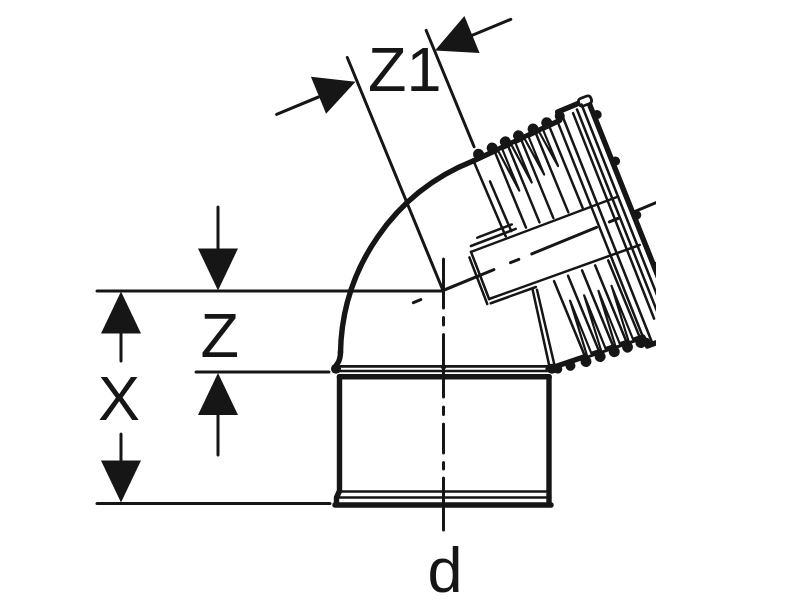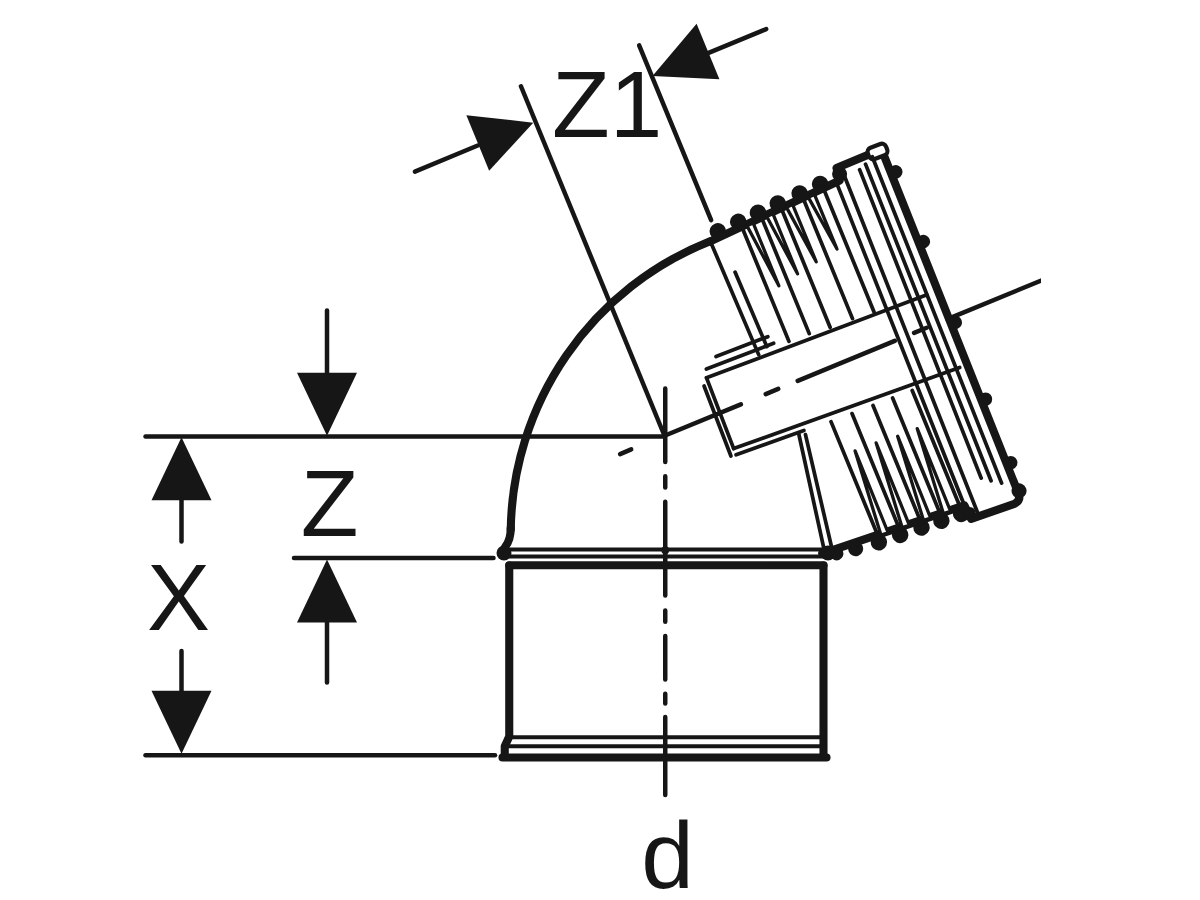--- a/index.html
+++ b/index.html
@@ -1,16 +1,16 @@
 <!DOCTYPE html>
 <html><head>
 <meta charset="utf-8">
 <style>
   html,body{margin:0;padding:0;background:#fff;}
-  #stage{position:relative;width:656px;height:600px;background:#fff;overflow:hidden;padding-left:38px;}
+  #stage{position:relative;width:656px;height:600px;background:#fff;overflow:hidden;}
   svg{position:absolute;left:0;top:0;}
   text{font-family:"Liberation Sans", sans-serif;fill:#161616;}
 </style>
 </head>
 <body>
 <div id="stage">
 <svg width="800" height="600" viewBox="0 0 800 600">
   <g fill="none" stroke="#161616" stroke-linecap="round" stroke-linejoin="round">
 
     <g stroke-width="3">

